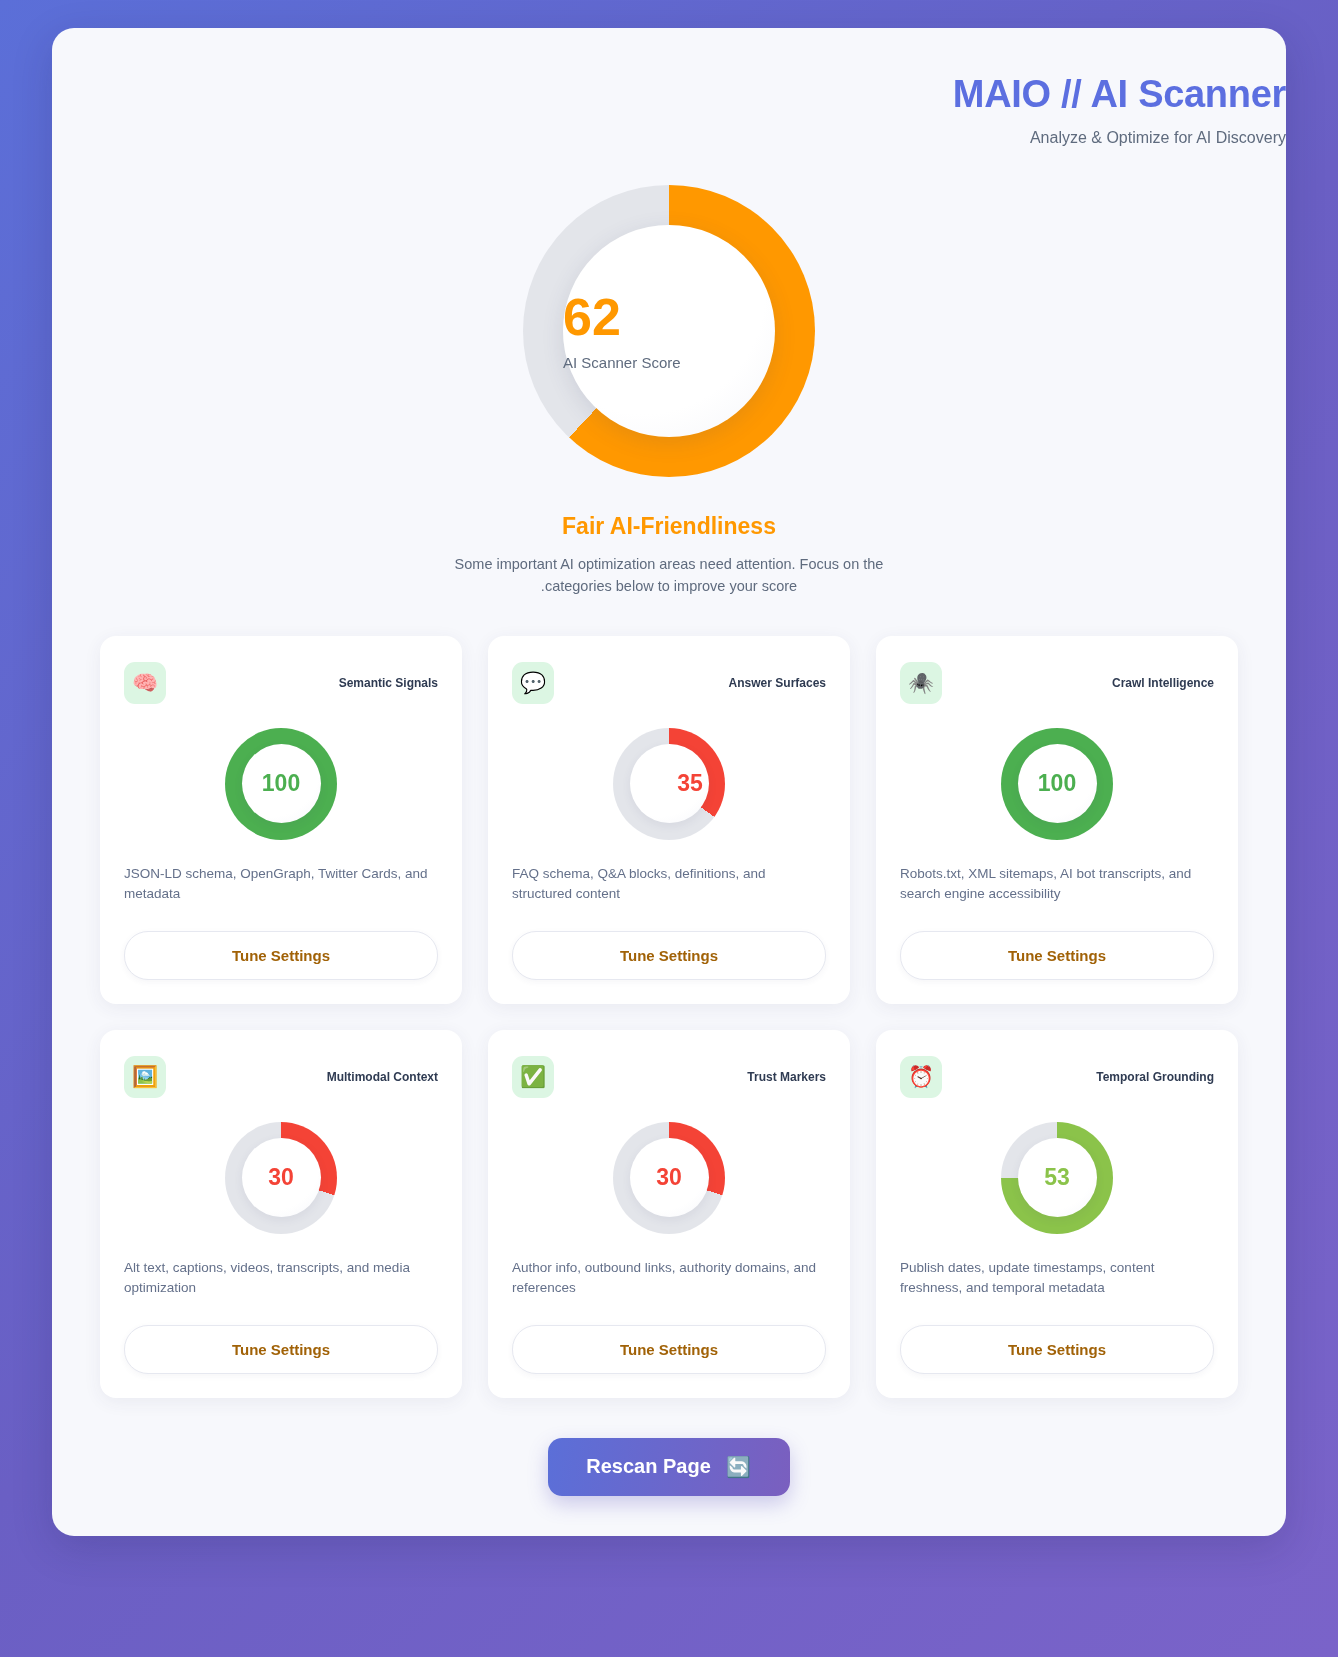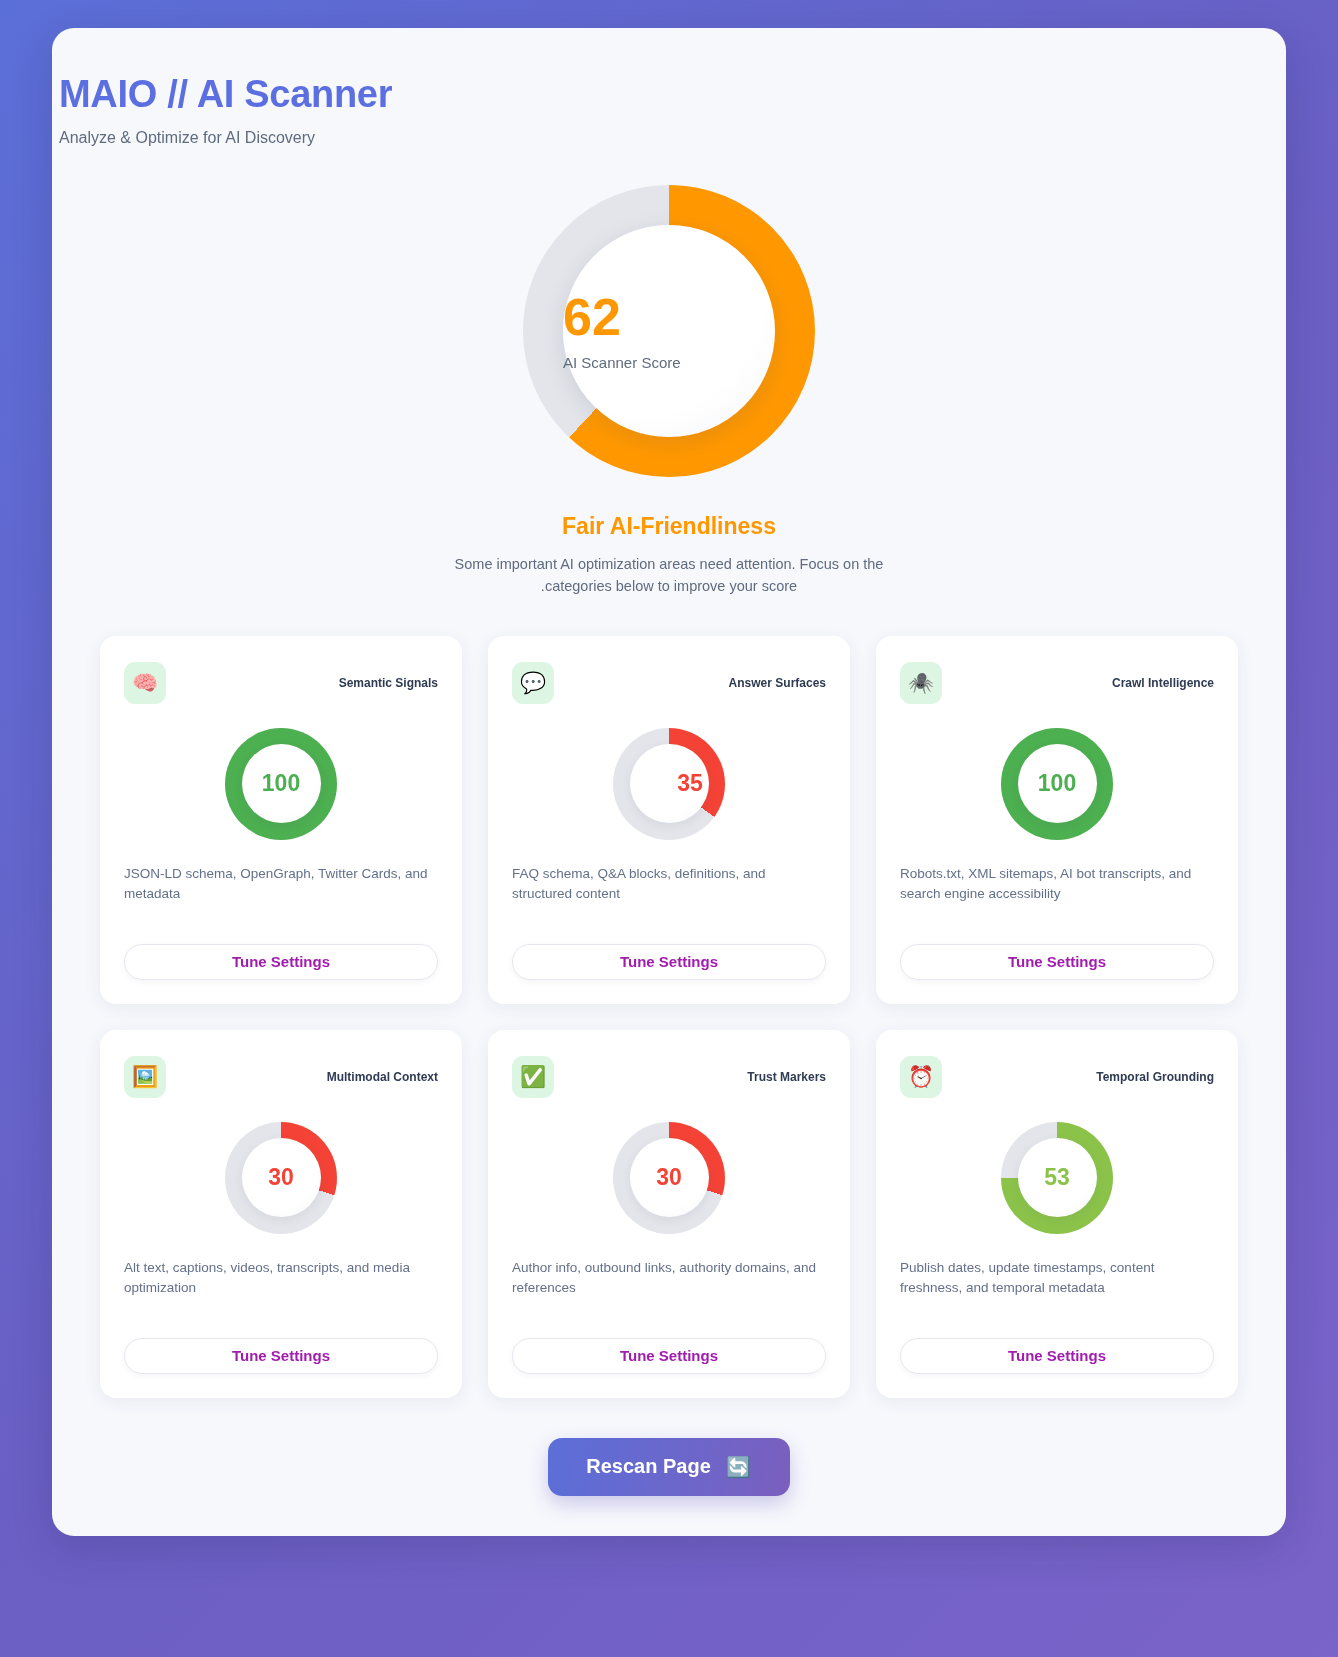--- a/index.html
+++ b/index.html
@@ -19,21 +19,21 @@
   .app-shell {
     width: 1234px;
     min-height: 1492px;
     background: #f7f8fc;
     border-radius: 22px;
     padding: 46px 0 40px 0;
     box-shadow: 0 12px 40px rgba(30, 30, 80, 0.18);
   }
 
   
-  .header { text-align: left; padding-left: 7px; }
+  .header { text-align: right; }
 
   .app-title {
     font-size: 38px;
     font-weight: bold;
     color: #5c6fe0;
     letter-spacing: -0.3px;
     line-height: 1.1;
   }
 
   .app-subtitle {
@@ -191,25 +191,25 @@
     text-align: left;
     font-size: 13.5px;
     line-height: 1.5;
     color: #64708a;
     flex: 1;
   }
 
   .tune-button {
     margin-top: 20px;
     width: 100%;
-    height: 36px;
+    height: 49px;
     border-radius: 24px;
     border: 1px solid #e6e8f0;
     background: #ffffff;
-    color: #a21caf;
+    color: #a16207;
     font-size: 15px;
     font-weight: bold;
     font-family: "Liberation Sans", sans-serif;
     cursor: pointer;
     box-shadow: 0 2px 6px rgba(50, 60, 100, 0.05);
   }
 
   
   .footer {
     margin-top: 40px;

